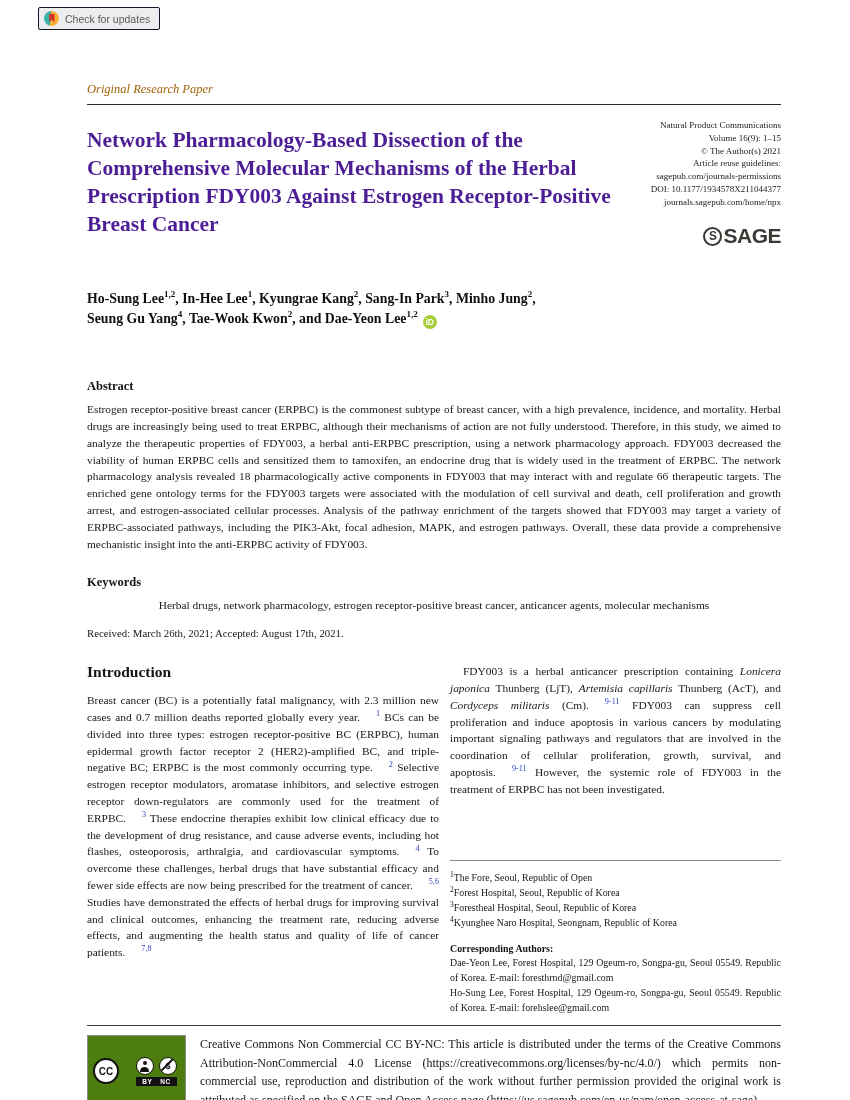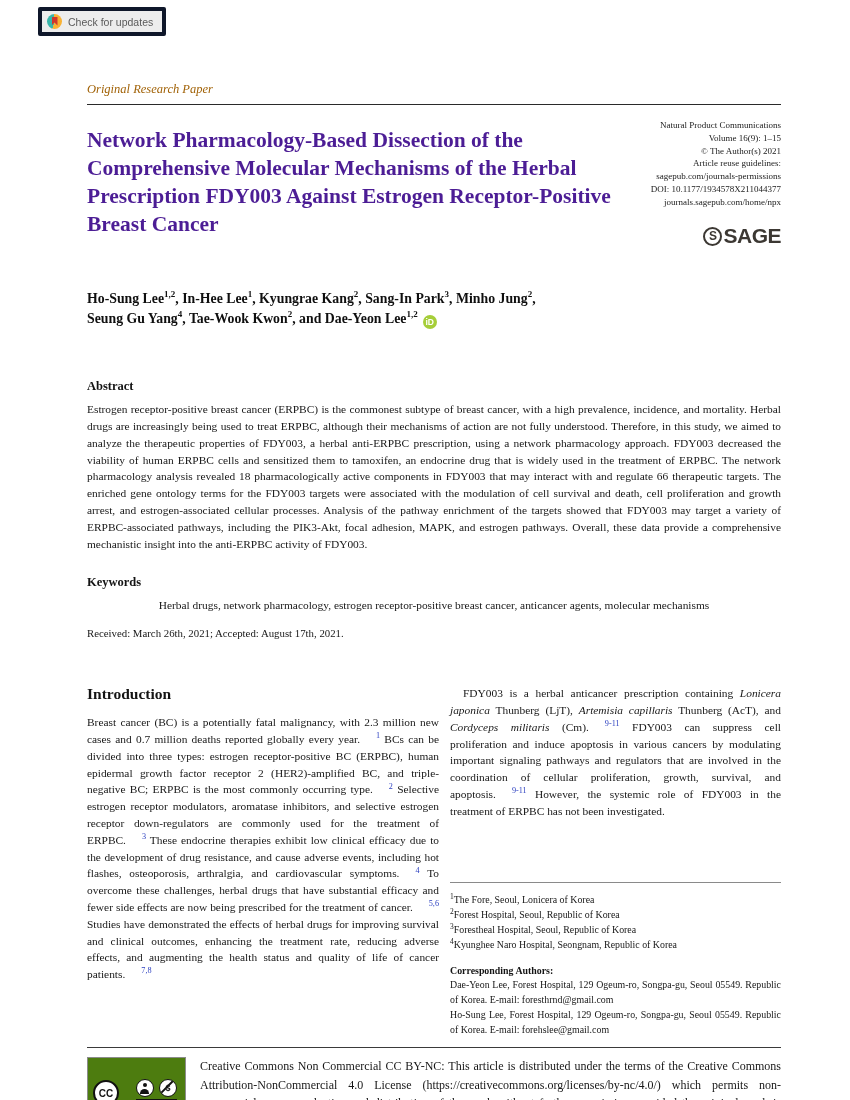--- a/index.html
+++ b/index.html
@@ -5,21 +5,21 @@
   html, body { margin:0; padding:0; background:#ffffff; }
   .page {
     position:relative; width:850px; height:1100px; overflow:hidden;
     background:#fff; color:#141414;
     font-family:"Liberation Serif", serif;
   }
   
   .badge {
     position:absolute; left:38px; top:7px;
     display:inline-flex; align-items:center; gap:6px;
-    background:#ededed; border:4px solid #0f172a; border-radius:2px;
+    background:#ededed; border:1px solid #0f172a; border-radius:2px;
     padding:3px 9px 3px 5px; cursor:pointer;
     font-family:"Liberation Sans", sans-serif; font-size:10.5px; color:#5a5a5a;
   }
   .crossmark {
     width:15px; height:15px; border-radius:50%; position:relative;
     background:conic-gradient(#f9b233 0 55%, #38b6ab 55% 100%);
     flex:0 0 auto;
   }
   .crossmark::after {
     content:""; position:absolute; left:4.5px; top:2.5px; width:6px; height:9px;
@@ -64,21 +64,21 @@
   
   .abstract { margin-top:50px; }
   .block-head { font-size:12.5px; font-weight:bold; margin:0 0 7px 0; }
   .body-text {
     font-size:11.4px; line-height:16.8px; text-align:justify; margin:0; color:#171717;
   }
   .keywords { margin-top:23px; }
   .keywords p { text-align:center; }
   .received { margin-top:13px; font-size:10.8px; color:#171717; }
   
-  .columns { display:flex; gap:11px; margin-top:46px; min-height:352px; }
+  .columns { display:flex; gap:11px; margin-top:24px; min-height:352px; }
   .col-left  { width:352px; }
   .col-right { width:331px; display:flex; flex-direction:column; }
   .intro-head { font-size:15.5px; font-weight:bold; margin:0 0 11px 0; }
   .indent-first { text-indent:13px; }
   sup.ref, .ref { color:#2b3fc0; }
   .it { font-style:italic; }
   p sup { font-size:8.2px; line-height:0;padding-left:16px; }
   
   .footnote-block { margin-top:auto; border-top:1px solid #8a8a8a; padding-top:9px; }
   .affil { font-size:9.9px; line-height:1.52; color:#171717; }
@@ -175,21 +175,21 @@
 
     <div class="columns">
       <div class="col-left">
         <h2 class="intro-head">Introduction</h2>
         <p class="body-text"><span>Breast cancer (BC) is a potentially fatal malignancy, with 2.3 million new cases and 0.7 million deaths reported globally every year.</span><sup class="ref">1</sup><span> BCs can be divided into three types: estrogen receptor-positive BC (ERPBC), human epidermal growth factor receptor 2 (HER2)-amplified BC, and triple-negative BC; ERPBC is the most commonly occurring type.</span><sup class="ref">2</sup><span> Selective estrogen receptor modulators, aromatase inhibitors, and selective estrogen receptor down-regulators are commonly used for the treatment of ERPBC.</span><sup class="ref">3</sup><span> These endocrine therapies exhibit low clinical efficacy due to the development of drug resistance, and cause adverse events, including hot flashes, osteoporosis, arthralgia, and cardiovascular symptoms.</span><sup class="ref">4</sup><span> To overcome these challenges, herbal drugs that have substantial efficacy and fewer side effects are now being prescribed for the treatment of cancer.</span><sup class="ref">5,6</sup><span> Studies have demonstrated the effects of herbal drugs for improving survival and clinical outcomes, enhancing the treatment rate, reducing adverse effects, and augmenting the health status and quality of life of cancer patients.</span><sup class="ref">7,8</sup></p>
       </div>
       <div class="col-right">
         <p class="body-text indent-first"><span>FDY003 is a herbal anticancer prescription containing </span><span class="it">Lonicera japonica</span><span> Thunberg (LjT), </span><span class="it">Artemisia capillaris</span><span> Thunberg (AcT), and </span><span class="it">Cordyceps militaris</span><span> (Cm).</span><sup class="ref">9-11</sup><span> FDY003 can suppress cell proliferation and induce apoptosis in various cancers by modulating important signaling pathways and regulators that are involved in the coordination of cellular proliferation, growth, survival, and apoptosis.</span><sup class="ref">9-11</sup><span> However, the systemic role of FDY003 in the treatment of ERPBC has not been investigated.</span></p>
 
         <div class="footnote-block">
-          <div class="affil"><sup>1</sup><span>The Fore, Seoul, Lonicera of Korea</span></div>
+          <div class="affil"><sup>1</sup><span>The Fore, Seoul, Republic of Open</span></div>
           <div class="affil"><sup>2</sup><span>Forest Hospital, Seoul, Republic of Korea</span></div>
           <div class="affil"><sup>3</sup><span>Forestheal Hospital, Seoul, Republic of Korea</span></div>
           <div class="affil"><sup>4</sup><span>Kyunghee Naro Hospital, Seongnam, Republic of Korea</span></div>
           <div class="corr">
             <div class="corr-head">Corresponding Authors:</div>
             <div class="corr-entry">Dae-Yeon Lee, Forest Hospital, 129 Ogeum-ro, Songpa-gu, Seoul 05549. Republic of Korea. E-mail: foresthrnd@gmail.com</div>
             <div class="corr-entry">Ho-Sung Lee, Forest Hospital, 129 Ogeum-ro, Songpa-gu, Seoul 05549. Republic of Korea. E-mail: forehslee@gmail.com</div>
           </div>
         </div>
       </div>

